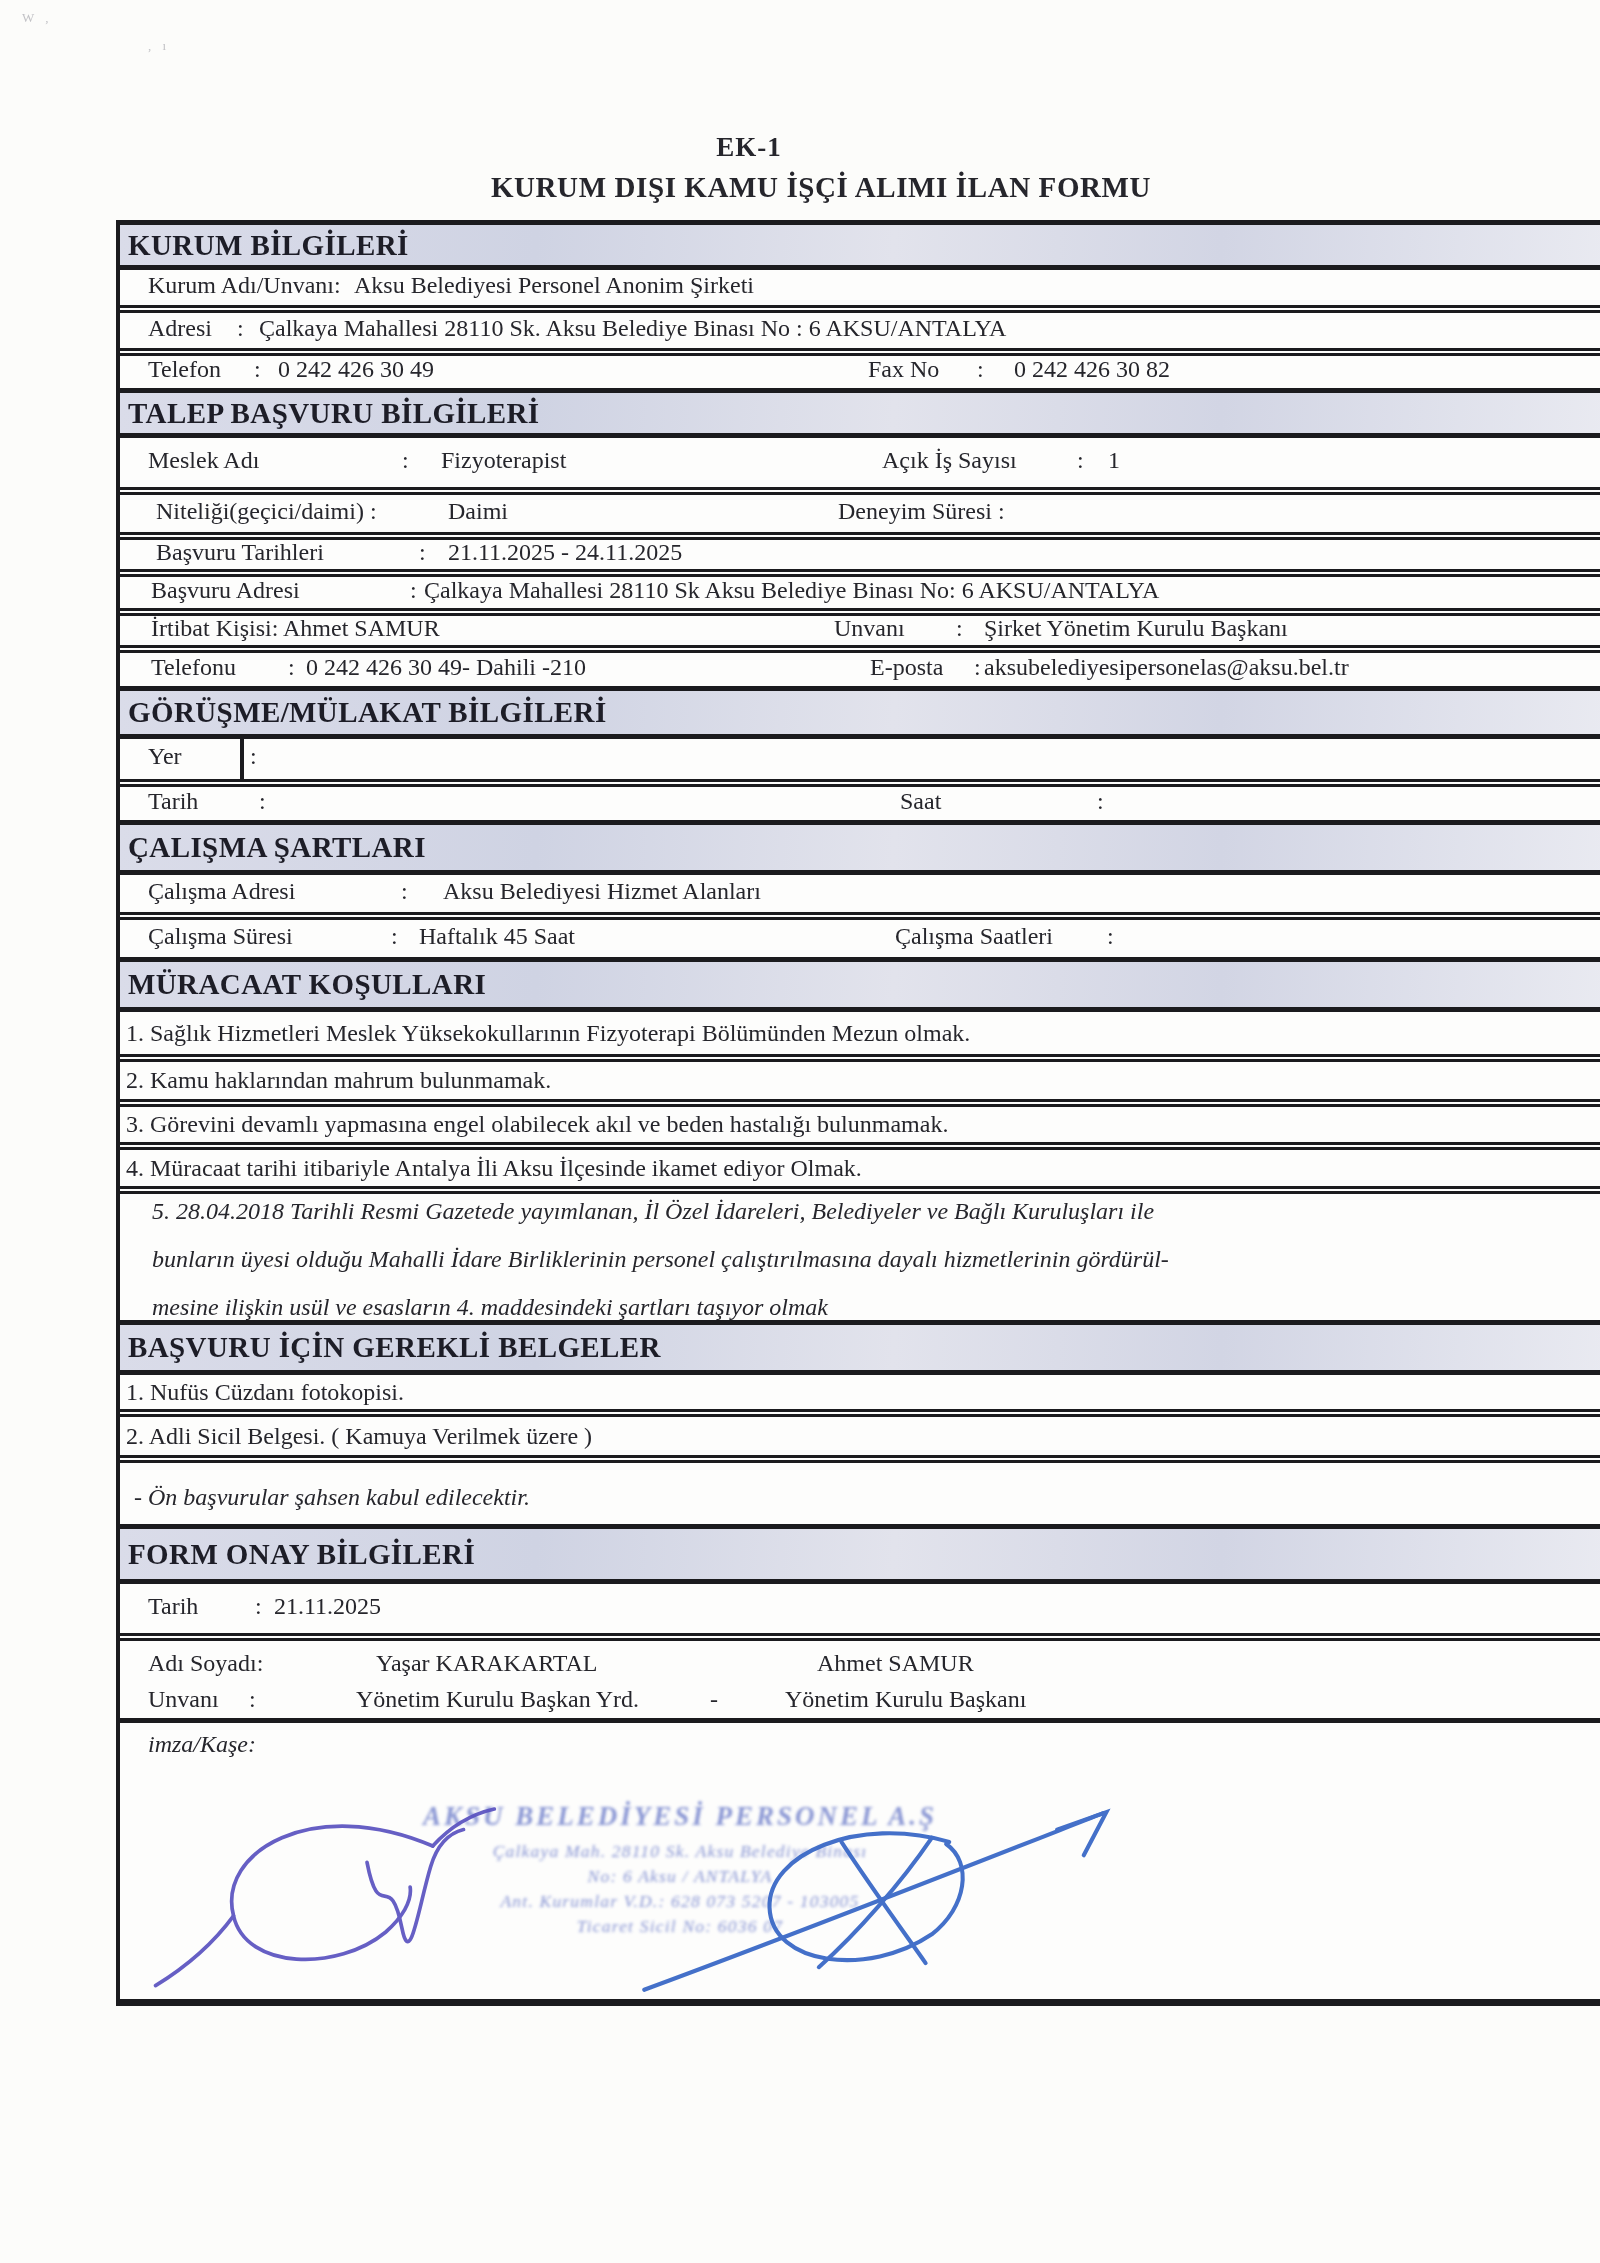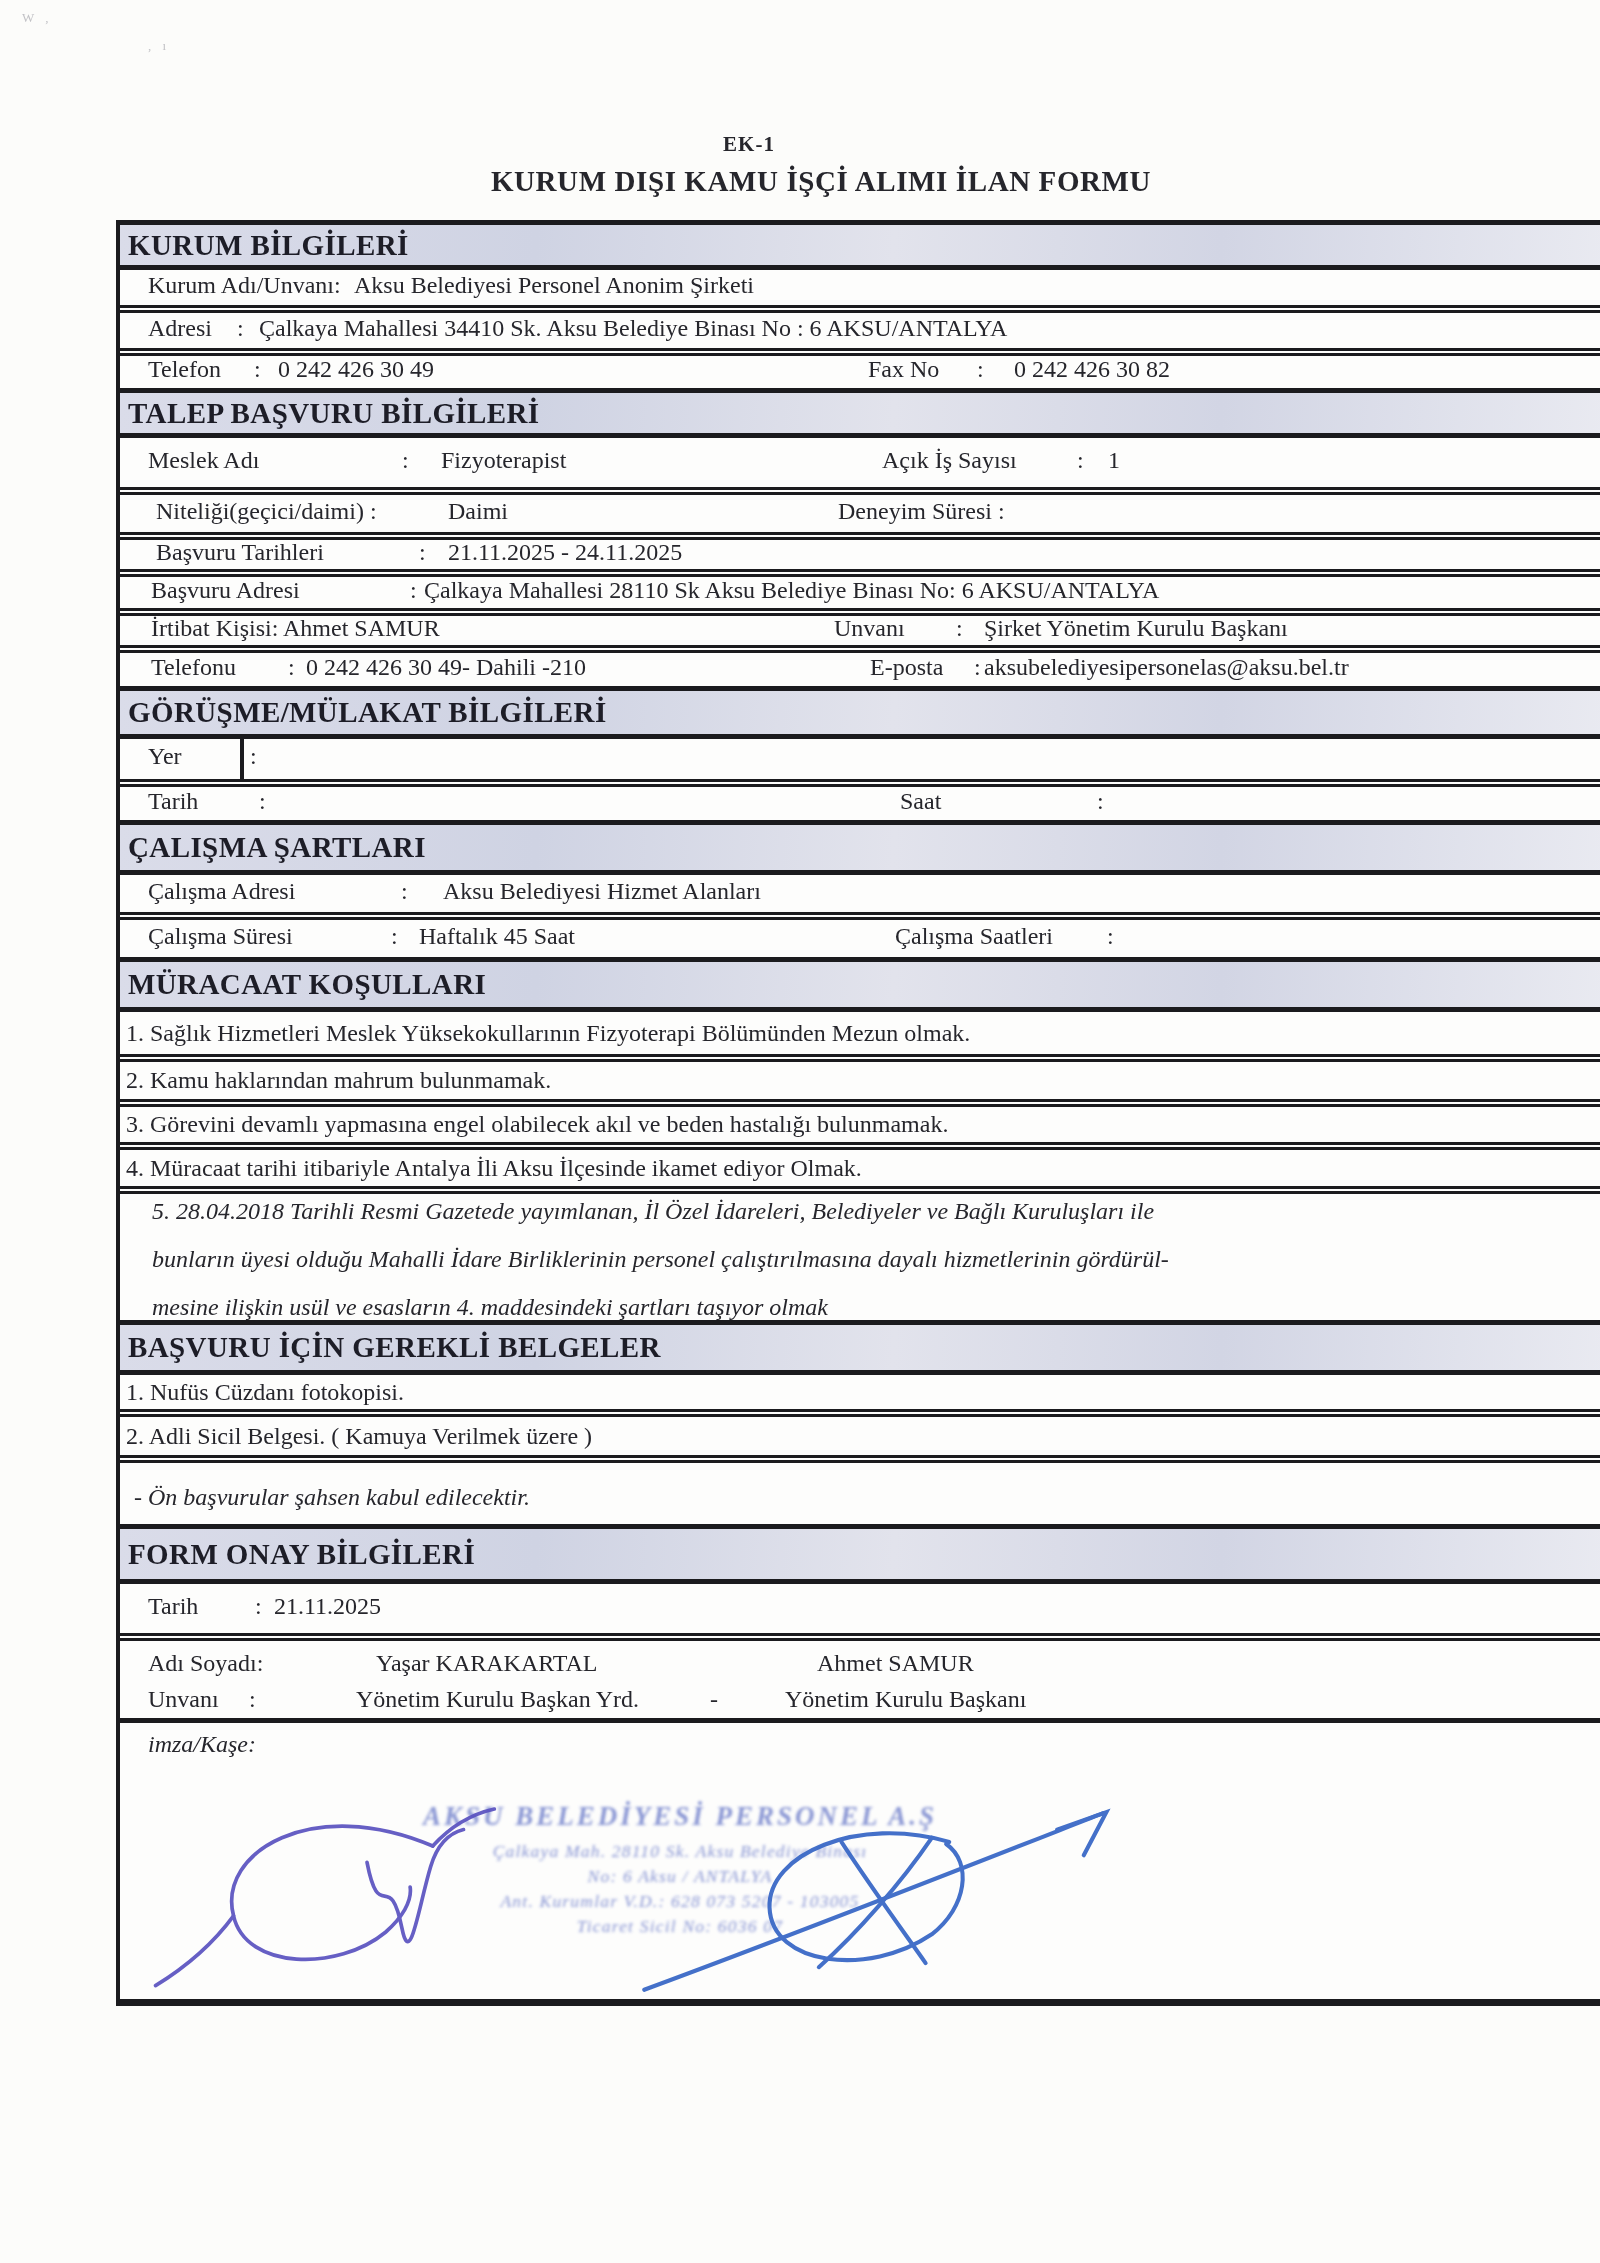--- a/index.html
+++ b/index.html
@@ -8,21 +8,21 @@
     --band1:#d6d9e6;
   }
   html,body{margin:0;padding:0;background:#e8e8e8;}
   .page{
     position:relative;width:1600px;height:2263px;background:#fcfcfa;
     font-family:"Liberation Serif","DejaVu Serif",serif;color:var(--ink);
     overflow:hidden;
   }
   .speck{position:absolute;color:rgba(100,100,112,.38);font-size:13px;letter-spacing:4px;}
   .titles{position:absolute;top:132px;left:105px;width:1432px;text-align:center;}
-  .ek{position:relative;left:-72px;font-size:21px;font-weight:bold;letter-spacing:1px;}
+  .ek{position:relative;left:-72px;font-size:27px;font-weight:bold;letter-spacing:1px;}
   .formtitle{margin-top:8px;font-size:29px;font-weight:bold;letter-spacing:.6px;}
 
   .form-table{
     position:absolute;top:220px;left:116px;width:1496px;
     border:4px solid var(--bd);border-top-width:5px;border-bottom-width:7px;
     box-sizing:border-box;background:#fdfdfc;
   }
   .row{
     position:relative;box-sizing:border-box;display:flex;align-items:center;
     border-bottom:5px solid var(--bd);font-size:24px;padding-left:26px;
@@ -68,21 +68,21 @@
     <div class="row dbl" style="height:43px">
       <div class="ln">
         <span style="left:2px">Kurum Adı/Unvanı:</span>
         <span style="left:208px">Aksu Belediyesi Personel Anonim Şirketi</span>
       </div>
     </div>
     <div class="row dbl" style="height:43px">
       <div class="ln">
         <span style="left:2px">Adresi</span>
         <span style="left:91px">:</span>
-        <span style="left:113px">Çalkaya Mahallesi 34410 Sk. Aksu Belediye Binası No : 6 AKSU/ANTALYA</span>
+        <span style="left:113px">Çalkaya Mahallesi 28110 Sk. Aksu Belediye Binası No : 6 AKSU/ANTALYA</span>
       </div>
     </div>
     <div class="row" style="height:37px">
       <div class="ln">
         <span style="left:2px">Telefon</span>
         <span style="left:108px">:</span>
         <span style="left:132px">0 242 426 30 49</span>
         <span style="left:722px">Fax No</span>
         <span style="left:831px">:</span>
         <span style="left:868px">0 242 426 30 82</span>

